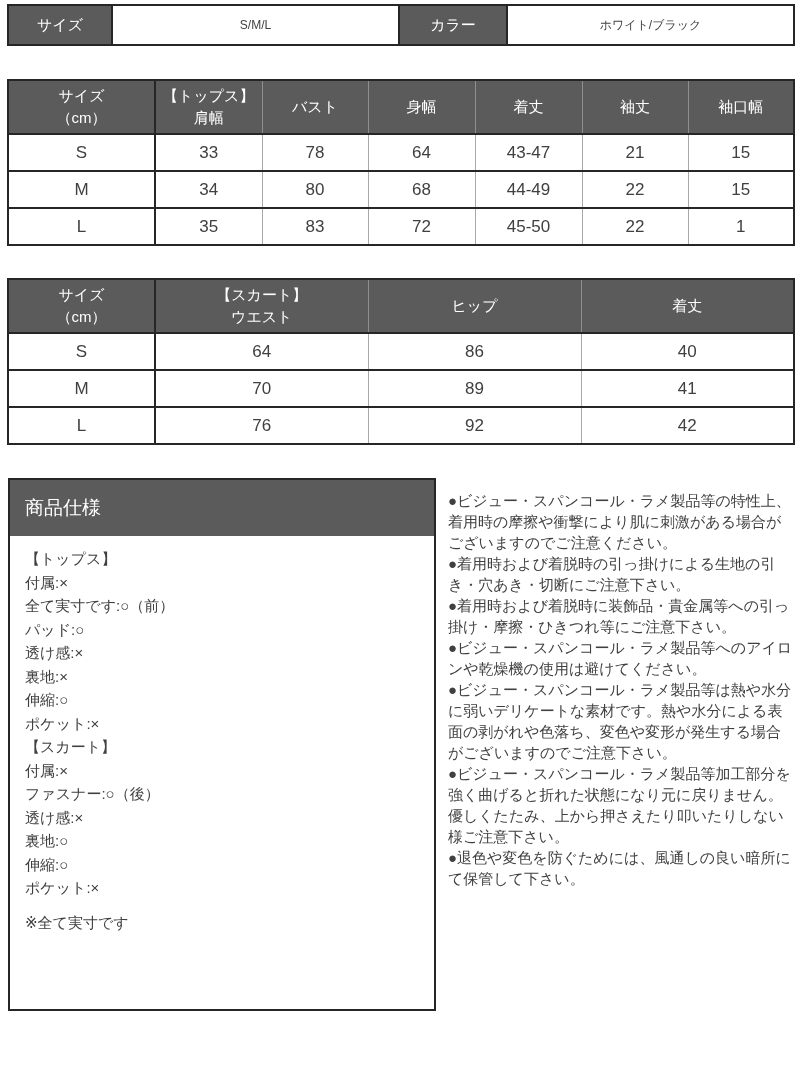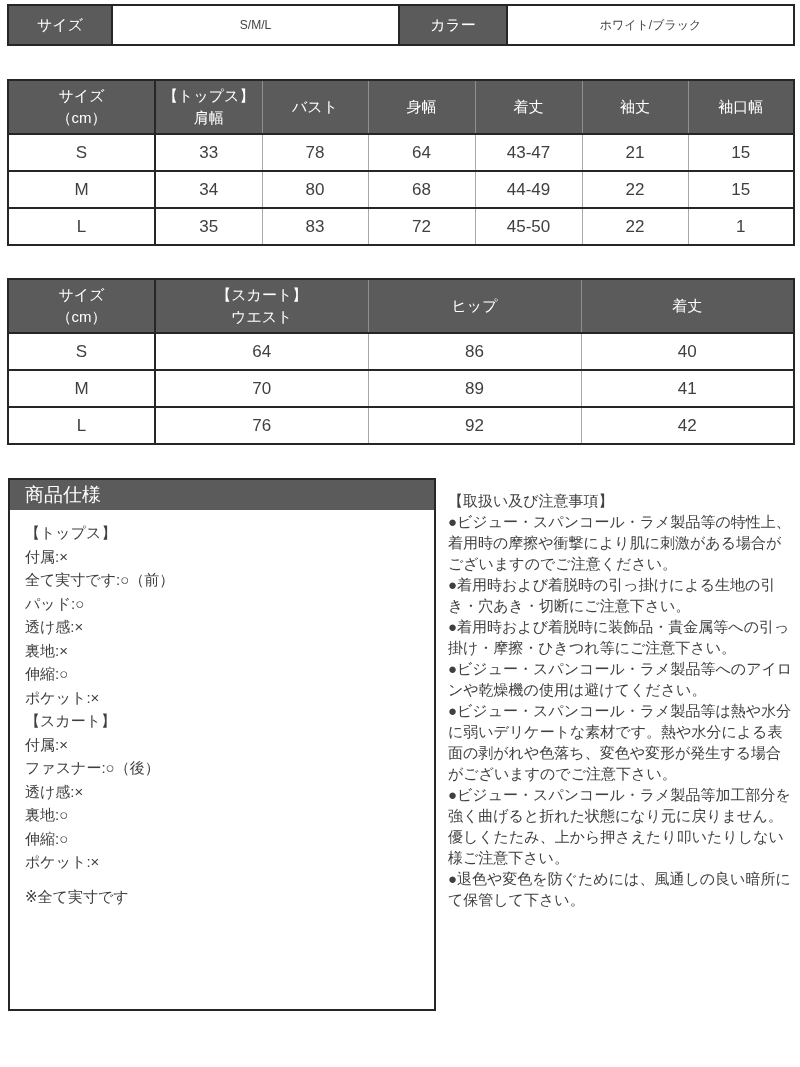--- a/index.html
+++ b/index.html
@@ -31,21 +31,21 @@
     height:35px;font-size:17px;
     border:1px solid #a8a8a8;border-bottom:2px solid #262626;
   }
   .size-table .first-col{border-right:2px solid #262626;}
 
   
   .bottom{display:flex;align-items:flex-start;margin-left:1px;}
   .spec-box{width:425px;height:529px;border:2px solid #262626;background:#fff;}
   .spec-box-header{
     background:#5b5b5b;color:#ffffff;font-size:19px;
-    height:24px;line-height:24px;padding:3px 15px;
+    height:24px;line-height:24px;padding:16px 15px;
   }
   .spec-box-body{padding:11px 15px;font-size:15px;line-height:23.5px;color:#404040;}
   .spec-note{margin-top:11px;}
 
   .care{width:346px;margin-left:12px;padding-top:12px;font-size:15px;line-height:21px;color:#404040;}
   .care p{margin:0;}
 </style>
 </head>
 <body>
 
@@ -183,21 +183,20 @@
         <div class="spec-line">ファスナー:○（後）</div>
         <div class="spec-line">透け感:×</div>
         <div class="spec-line">裏地:○</div>
         <div class="spec-line">伸縮:○</div>
         <div class="spec-line">ポケット:×</div>
         <div class="spec-line spec-note">※全て実寸です</div>
       </div>
     </div>
 
     <div class="care">
-      <p class="care-heading">【取扱い及び注意事項】</p>
       <p>●ビジュー・スパンコール・ラメ製品等の特性上、着用時の摩擦や衝撃により肌に刺激がある場合がございますのでご注意ください。</p>
       <p>●着用時および着脱時の引っ掛けによる生地の引き・穴あき・切断にご注意下さい。</p>
       <p>●着用時および着脱時に装飾品・貴金属等への引っ掛け・摩擦・ひきつれ等にご注意下さい。</p>
       <p>●ビジュー・スパンコール・ラメ製品等へのアイロンや乾燥機の使用は避けてください。</p>
       <p>●ビジュー・スパンコール・ラメ製品等は熱や水分に弱いデリケートな素材です。熱や水分による表面の剥がれや色落ち、変色や変形が発生する場合がございますのでご注意下さい。</p>
       <p>●ビジュー・スパンコール・ラメ製品等加工部分を強く曲げると折れた状態になり元に戻りません。優しくたたみ、上から押さえたり叩いたりしない様ご注意下さい。</p>
       <p>●退色や変色を防ぐためには、風通しの良い暗所にて保管して下さい。</p>
     </div>
 
   </div>

